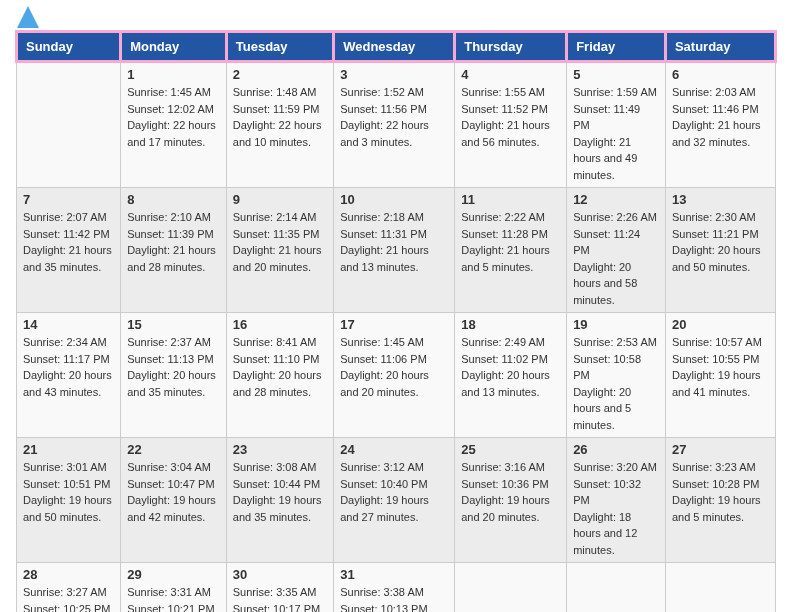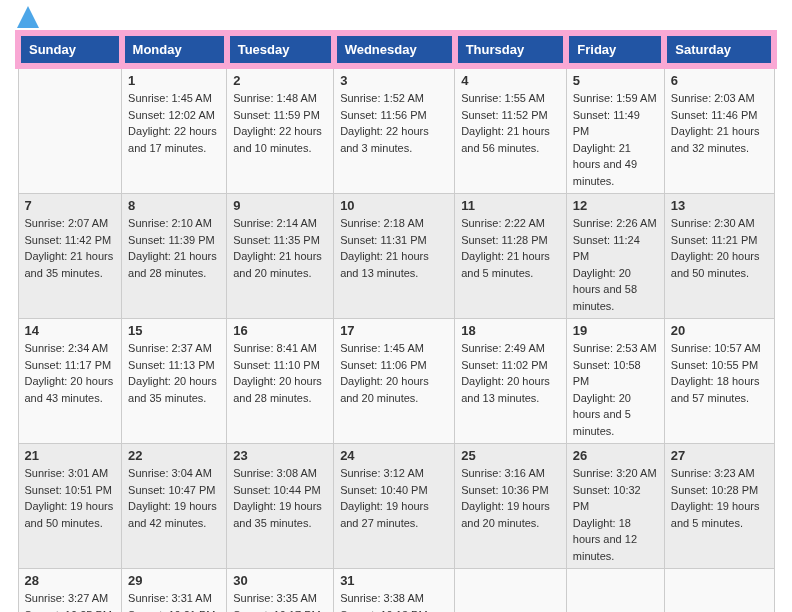--- a/index.html
+++ b/index.html
@@ -4,21 +4,21 @@
   <style>
     * { box-sizing: border-box; margin: 0; padding: 0; }
     body { font-family: Arial, sans-serif; background: #fff; width: 792px; min-height: 612px; }
     .container { width: 792px; padding: 10px 15px; }
     .header { display: flex; justify-content: space-between; align-items: flex-start; margin-bottom: 8px; }
     .logo { display: flex; flex-direction: column; align-items: flex-start; }
     .title-area { text-align: right; }
     .month-title { font-size: 36px; color: #1a3a6e; font-weight: normal; }
     .location { font-size: 16px; color: #333; }
     table { width: 100%; border-collapse: collapse; }
-    thead tr th { background: #2255a4; color: #fff; text-align: left; padding: 6px 8px; font-size: 13px; font-weight: bold; border: 6px solid #f9a8d4; }
+    thead tr th { background: #2255a4; color: #fff; text-align: left; padding: 6px 8px; font-size: 13px; font-weight: bold; border: 3px solid #f9a8d4; }
     tbody tr td { border: 1px solid #ccc; vertical-align: top; padding: 4px 6px; font-size: 11px; color: #333; min-height: 80px; }
     tbody tr:nth-child(odd) td { background: #f9f9f9; }
     tbody tr:nth-child(even) td { background: #ececec; }
     .day-num { font-weight: bold; font-size: 13px; margin-bottom: 2px; }
     .day-info { line-height: 1.5; }
   </style>
 </head>
 <body>
 
 <div class="container">
@@ -207,21 +207,21 @@
             <div>Sunrise: 2:53 AM</div>
             <div>Sunset: 10:58 PM</div>
             <div>Daylight: 20 hours and 5 minutes.</div>
           </div>
           </td>
           <td>
             <div class="day-num">20</div>
           <div class="day-info">
             <div>Sunrise: 10:57 AM</div>
             <div>Sunset: 10:55 PM</div>
-            <div>Daylight: 18 hours and 57 minutes.</div>
+            <div>Daylight: 19 hours and 41 minutes.</div>
           </div>
           </td>
         </tr>
         <tr>
           <td>
             <div class="day-num">21</div>
           <div class="day-info">
             <div>Sunrise: 3:01 AM</div>
             <div>Sunset: 10:51 PM</div>
             <div>Daylight: 19 hours and 50 minutes.</div>

